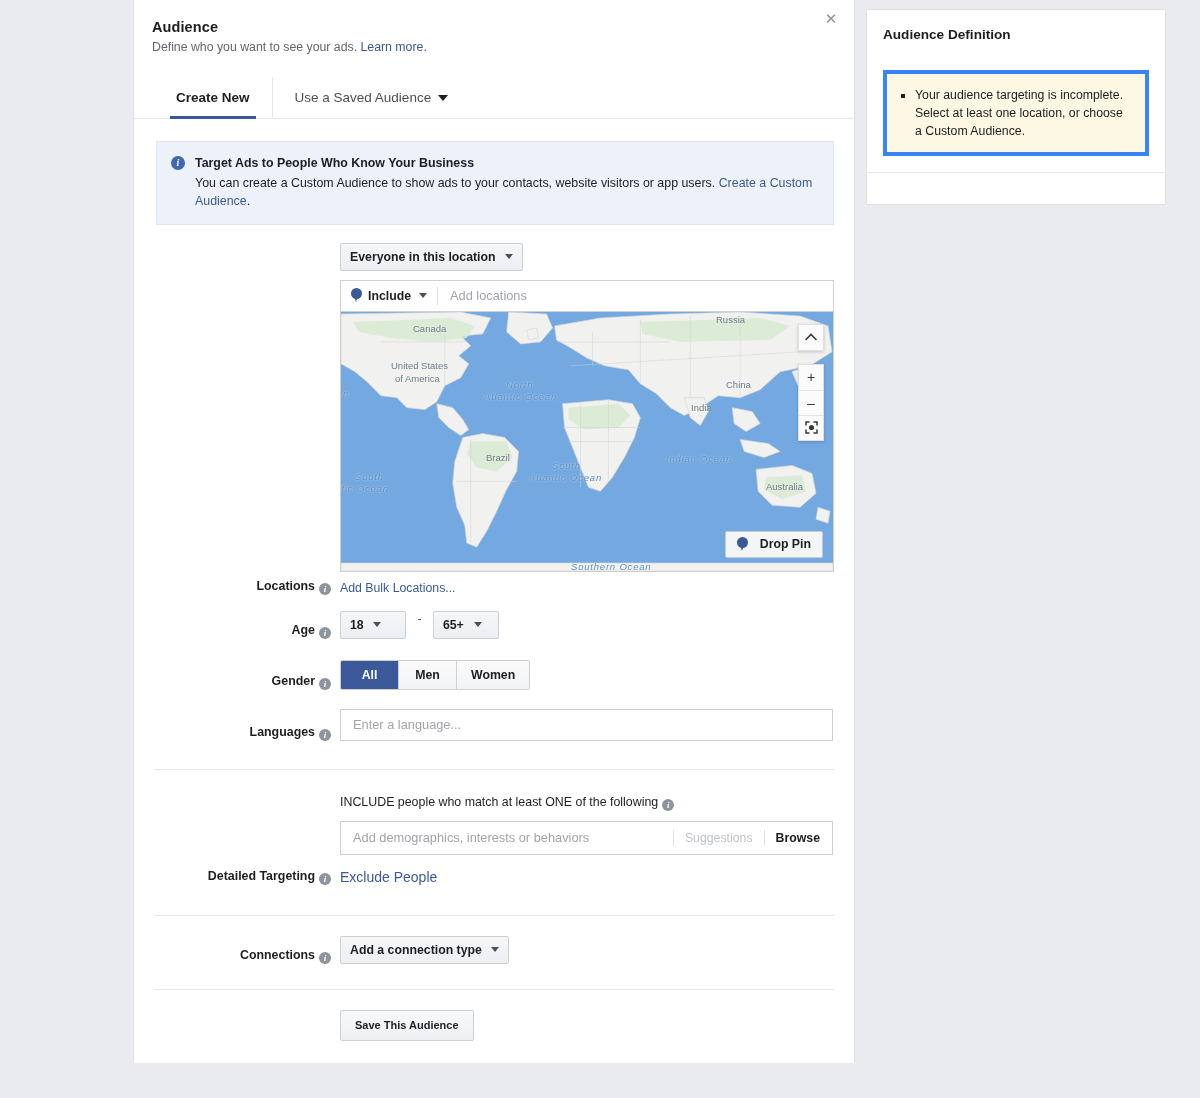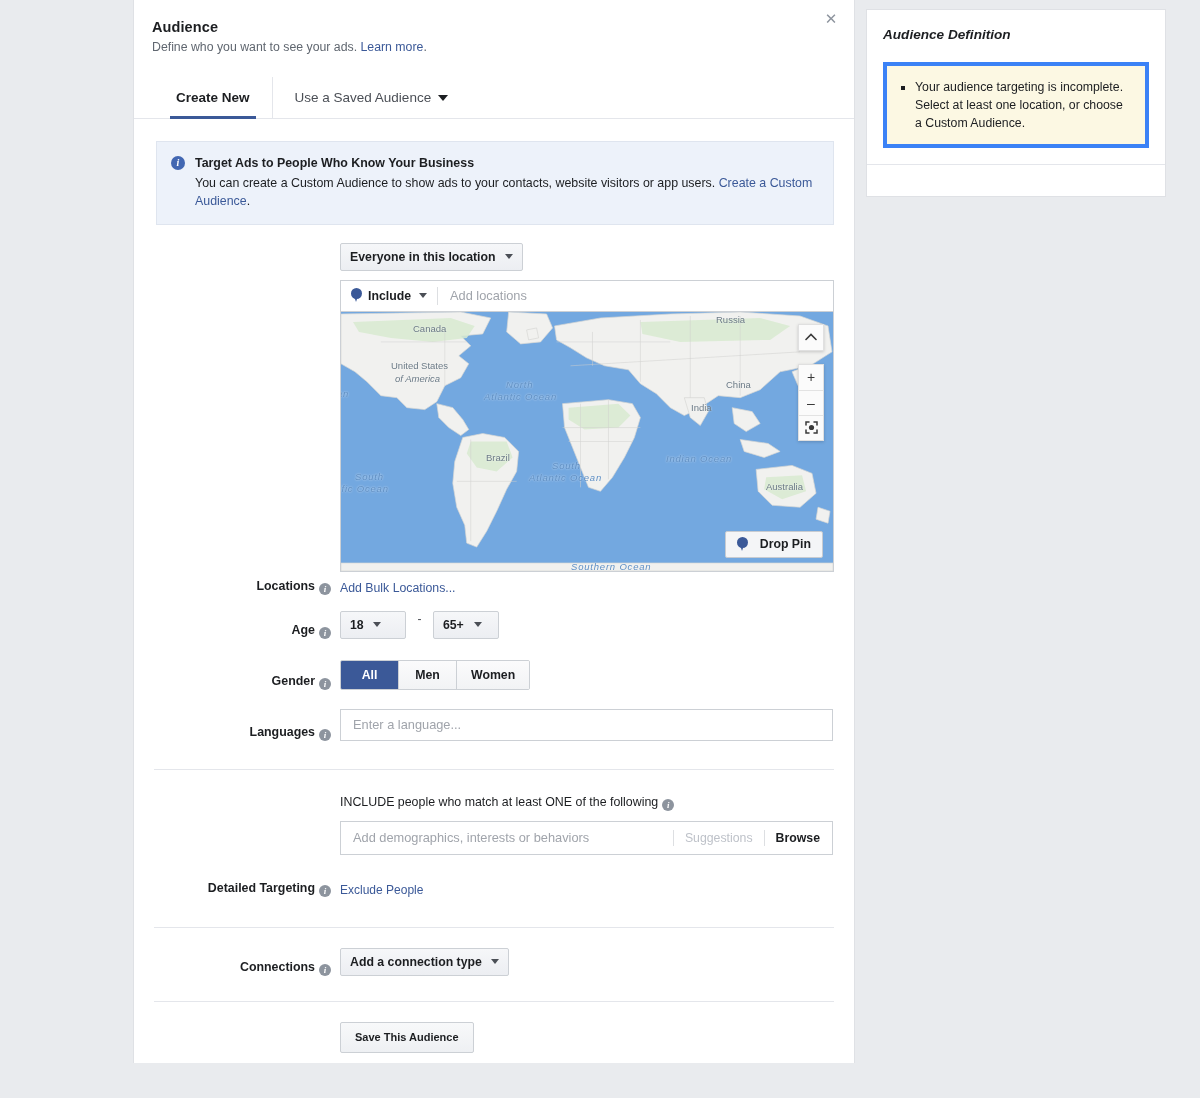--- a/index.html
+++ b/index.html
@@ -229,37 +229,37 @@
   .dt-input::placeholder { color: #a0a4ab; }
   .dt-sug {
     font-size: 12.3px; color: #bec2c9; padding: 0 11px;
     border-left: 1px solid #dddfe2; cursor: pointer; line-height: 16px;
   }
   .dt-browse {
     font-size: 12.3px; font-weight: bold; color: #1c1e21;
     padding: 0 12px 0 11px; border-left: 1px solid #dddfe2;
     cursor: pointer; line-height: 16px;
   }
-  .excl { margin-top: 28px; font-size: 12px; }
+  .excl { margin-top: 14px; font-size: 14px; }
 
   .save-btn {
     display: inline-flex; align-items: center; justify-content: center;
     height: 31px; padding: 12px 14px;
     background: linear-gradient(#f8f9fa, #eef0f3);
     border: 1px solid #ccd0d5; border-radius: 2px;
     font-size: 11px; font-weight: bold; color: #1c1e21; cursor: pointer;
   }
 
   
   .side {
     position: absolute; left: 866px; top: 9px;
     width: 300px; background: #fff;
     border: 1px solid #dfe1e5;
   }
-  .side-head { padding: 17px 16px 20px 16px; font-style: italic; }
+  .side-head { padding: 17px 16px 28px 16px; }
   .side-title { font-size: 13.6px; font-weight: bold; color: #1c1e21; }
   .side-body { padding: 0 16px 16px 16px; }
   .warn {
     background: #fcf8e3; border: 4px solid #3b82f6;
     padding: 12px 12px 12px 10px;
   }
   .warn ul { margin: 0; padding-left: 18px; }
   .warn li {
     font-size: 12.3px; color: #1c1e21; line-height: 18px;
     list-style: square;
@@ -371,21 +371,21 @@
                 <path d="M130,128 L130,230"></path>
                   <path d="M116,170 L176,170"></path>
                 <path d="M216,30 L330,30"></path>
                   <path d="M230,54 L460,40"></path>
               </g>
             </svg>
 
             <div class="map-label" style="left:72px;  top:11px;">Canada</div>
             <div class="map-label" style="left:375px; top:2px;">Russia</div>
             <div class="map-label" style="left:50px;  top:48px;">United States</div>
-            <div class="map-label" style="left:54px;  top:61px;font-style:italic;">of America</div>
+            <div class="map-label" style="left:54px;  top:61px;">of America</div>
             <div class="map-label" style="left:385px; top:67px;">China</div>
             <div class="map-label" style="left:350px; top:90px;">India</div>
             <div class="map-label" style="left:145px; top:140px;">Brazil</div>
             <div class="map-label" style="left:425px; top:169px;">Australia</div>
             <div class="map-label ocean" style="left:165px; top:67px;">North</div>
             <div class="map-label ocean" style="left:143px; top:79px;">Atlantic Ocean</div>
             <div class="map-label ocean" style="left:211px; top:148px;">South</div>
             <div class="map-label ocean" style="left:188px; top:160px;">Atlantic Ocean</div>
             <div class="map-label ocean" style="left:14px;  top:159px;">South</div>
             <div class="map-label ocean" style="left:-8px;  top:171px;">cific Ocean</div>

